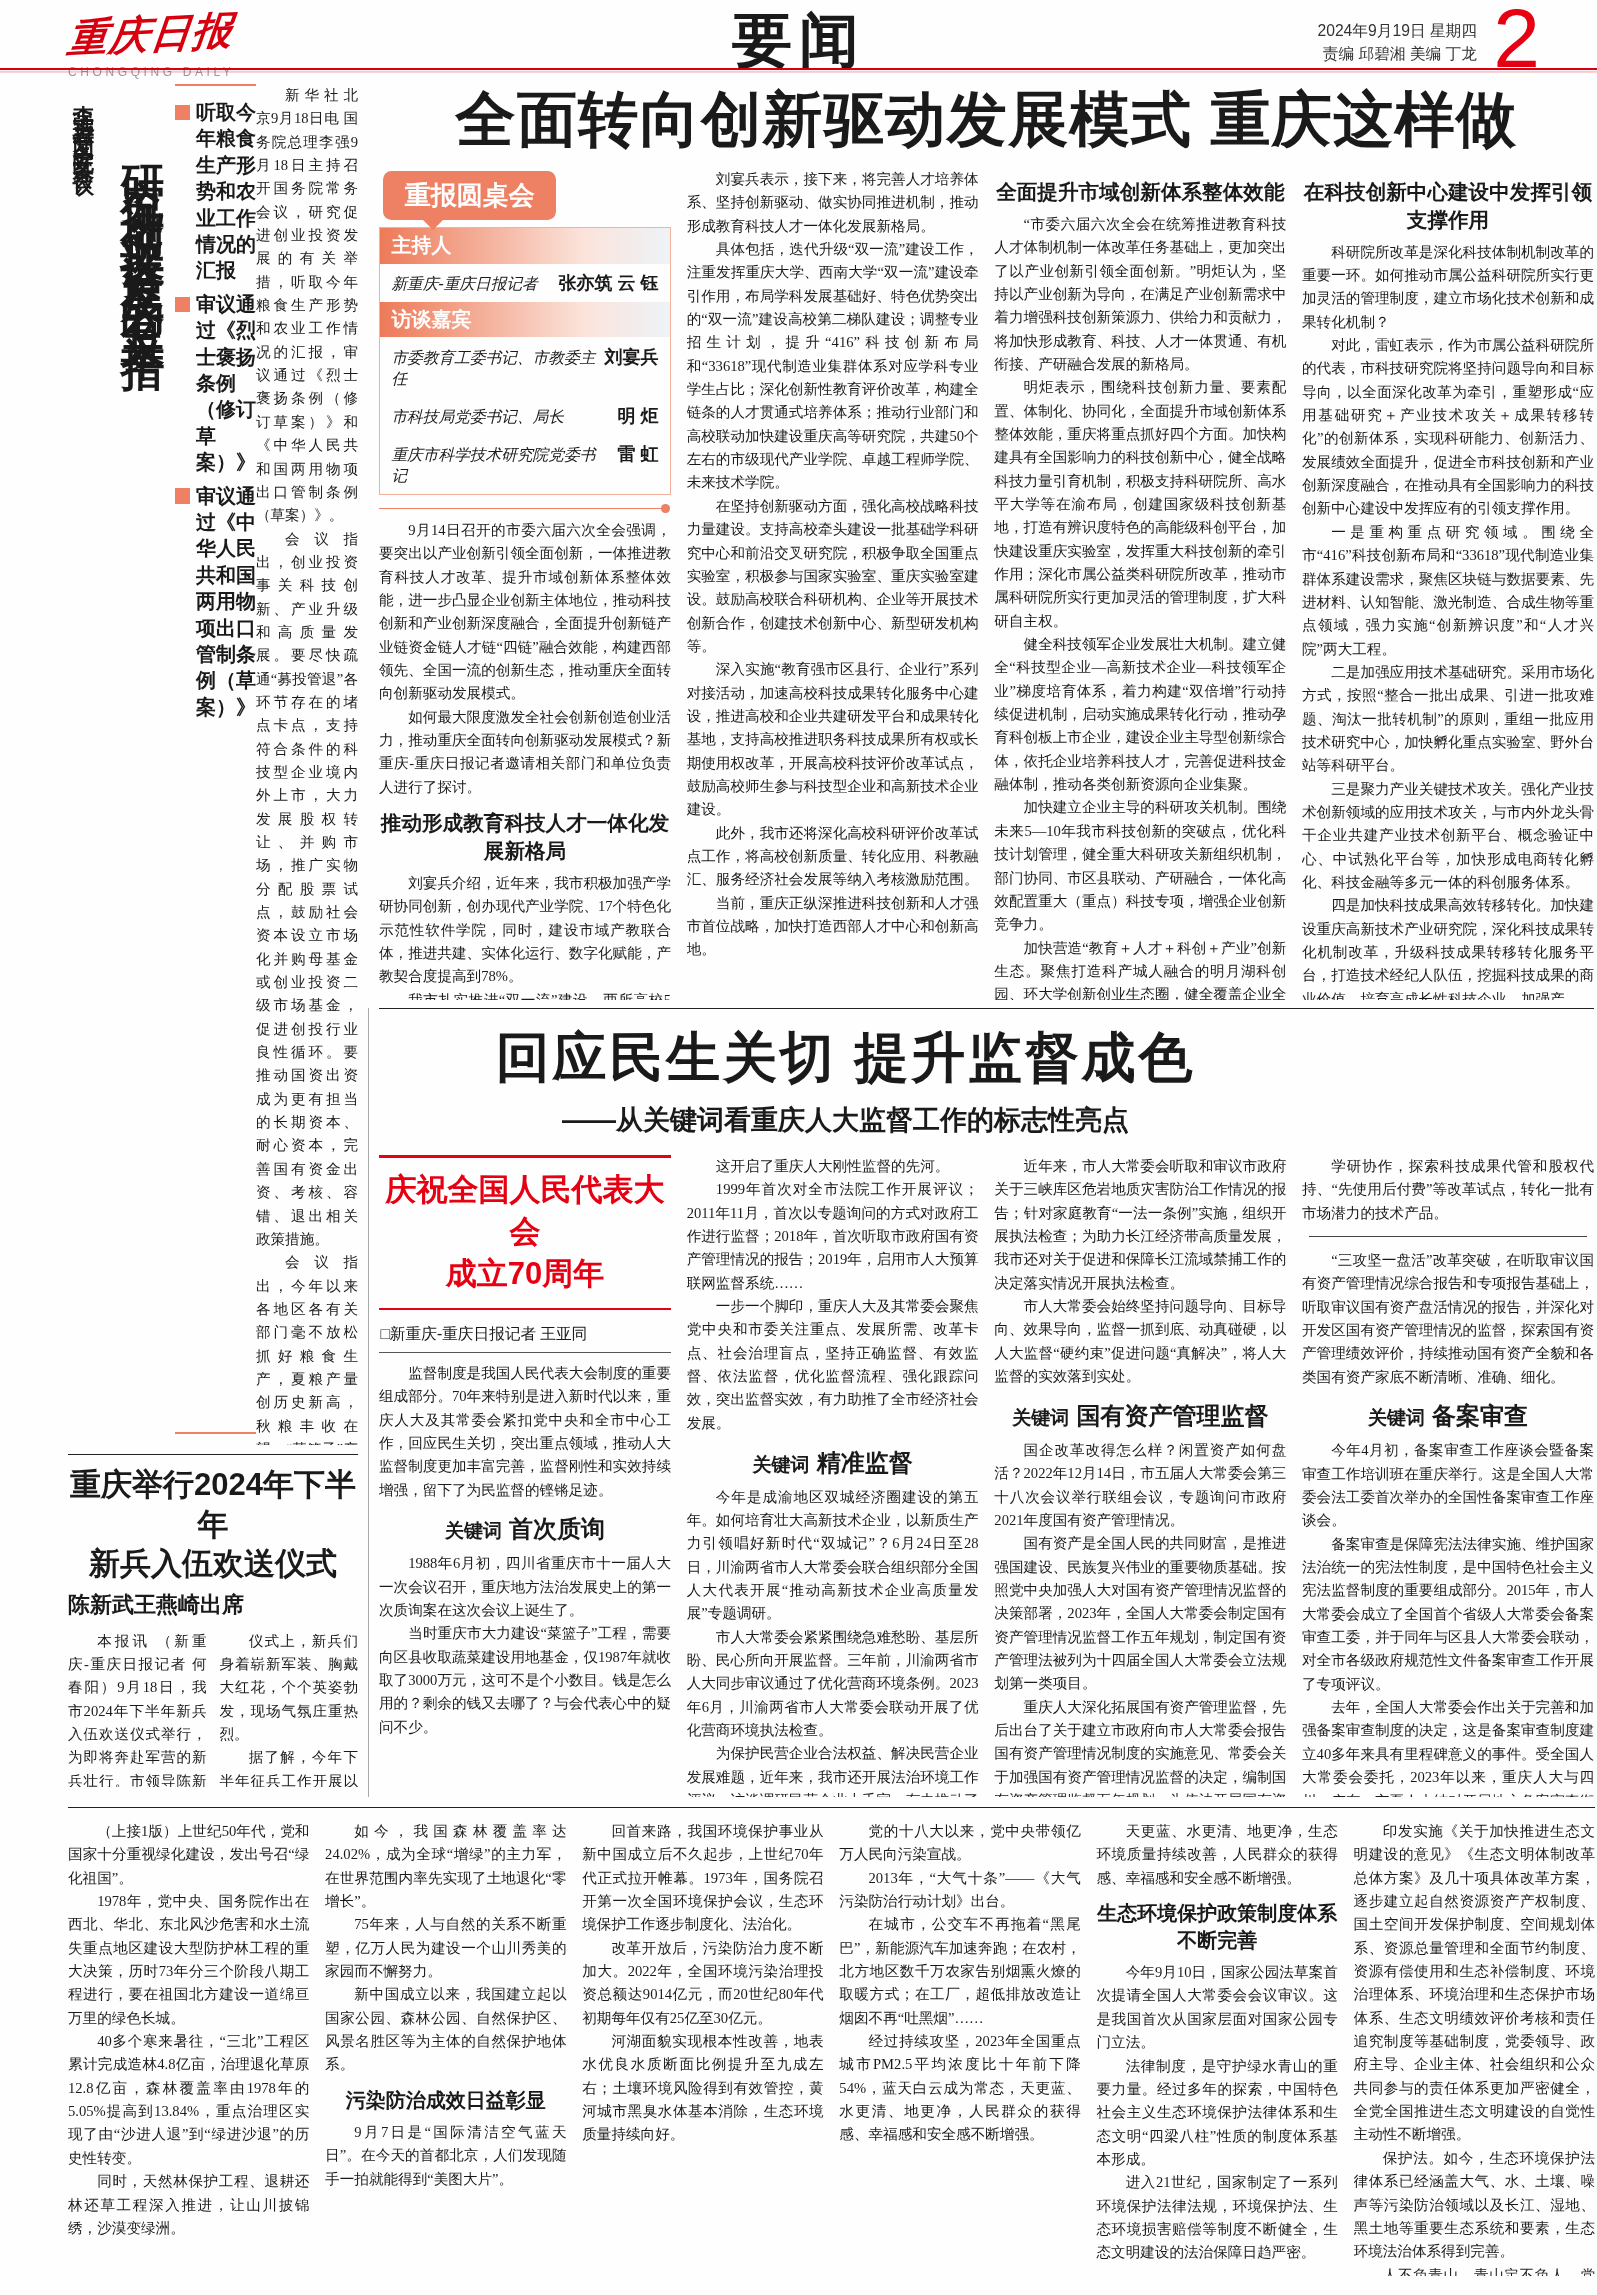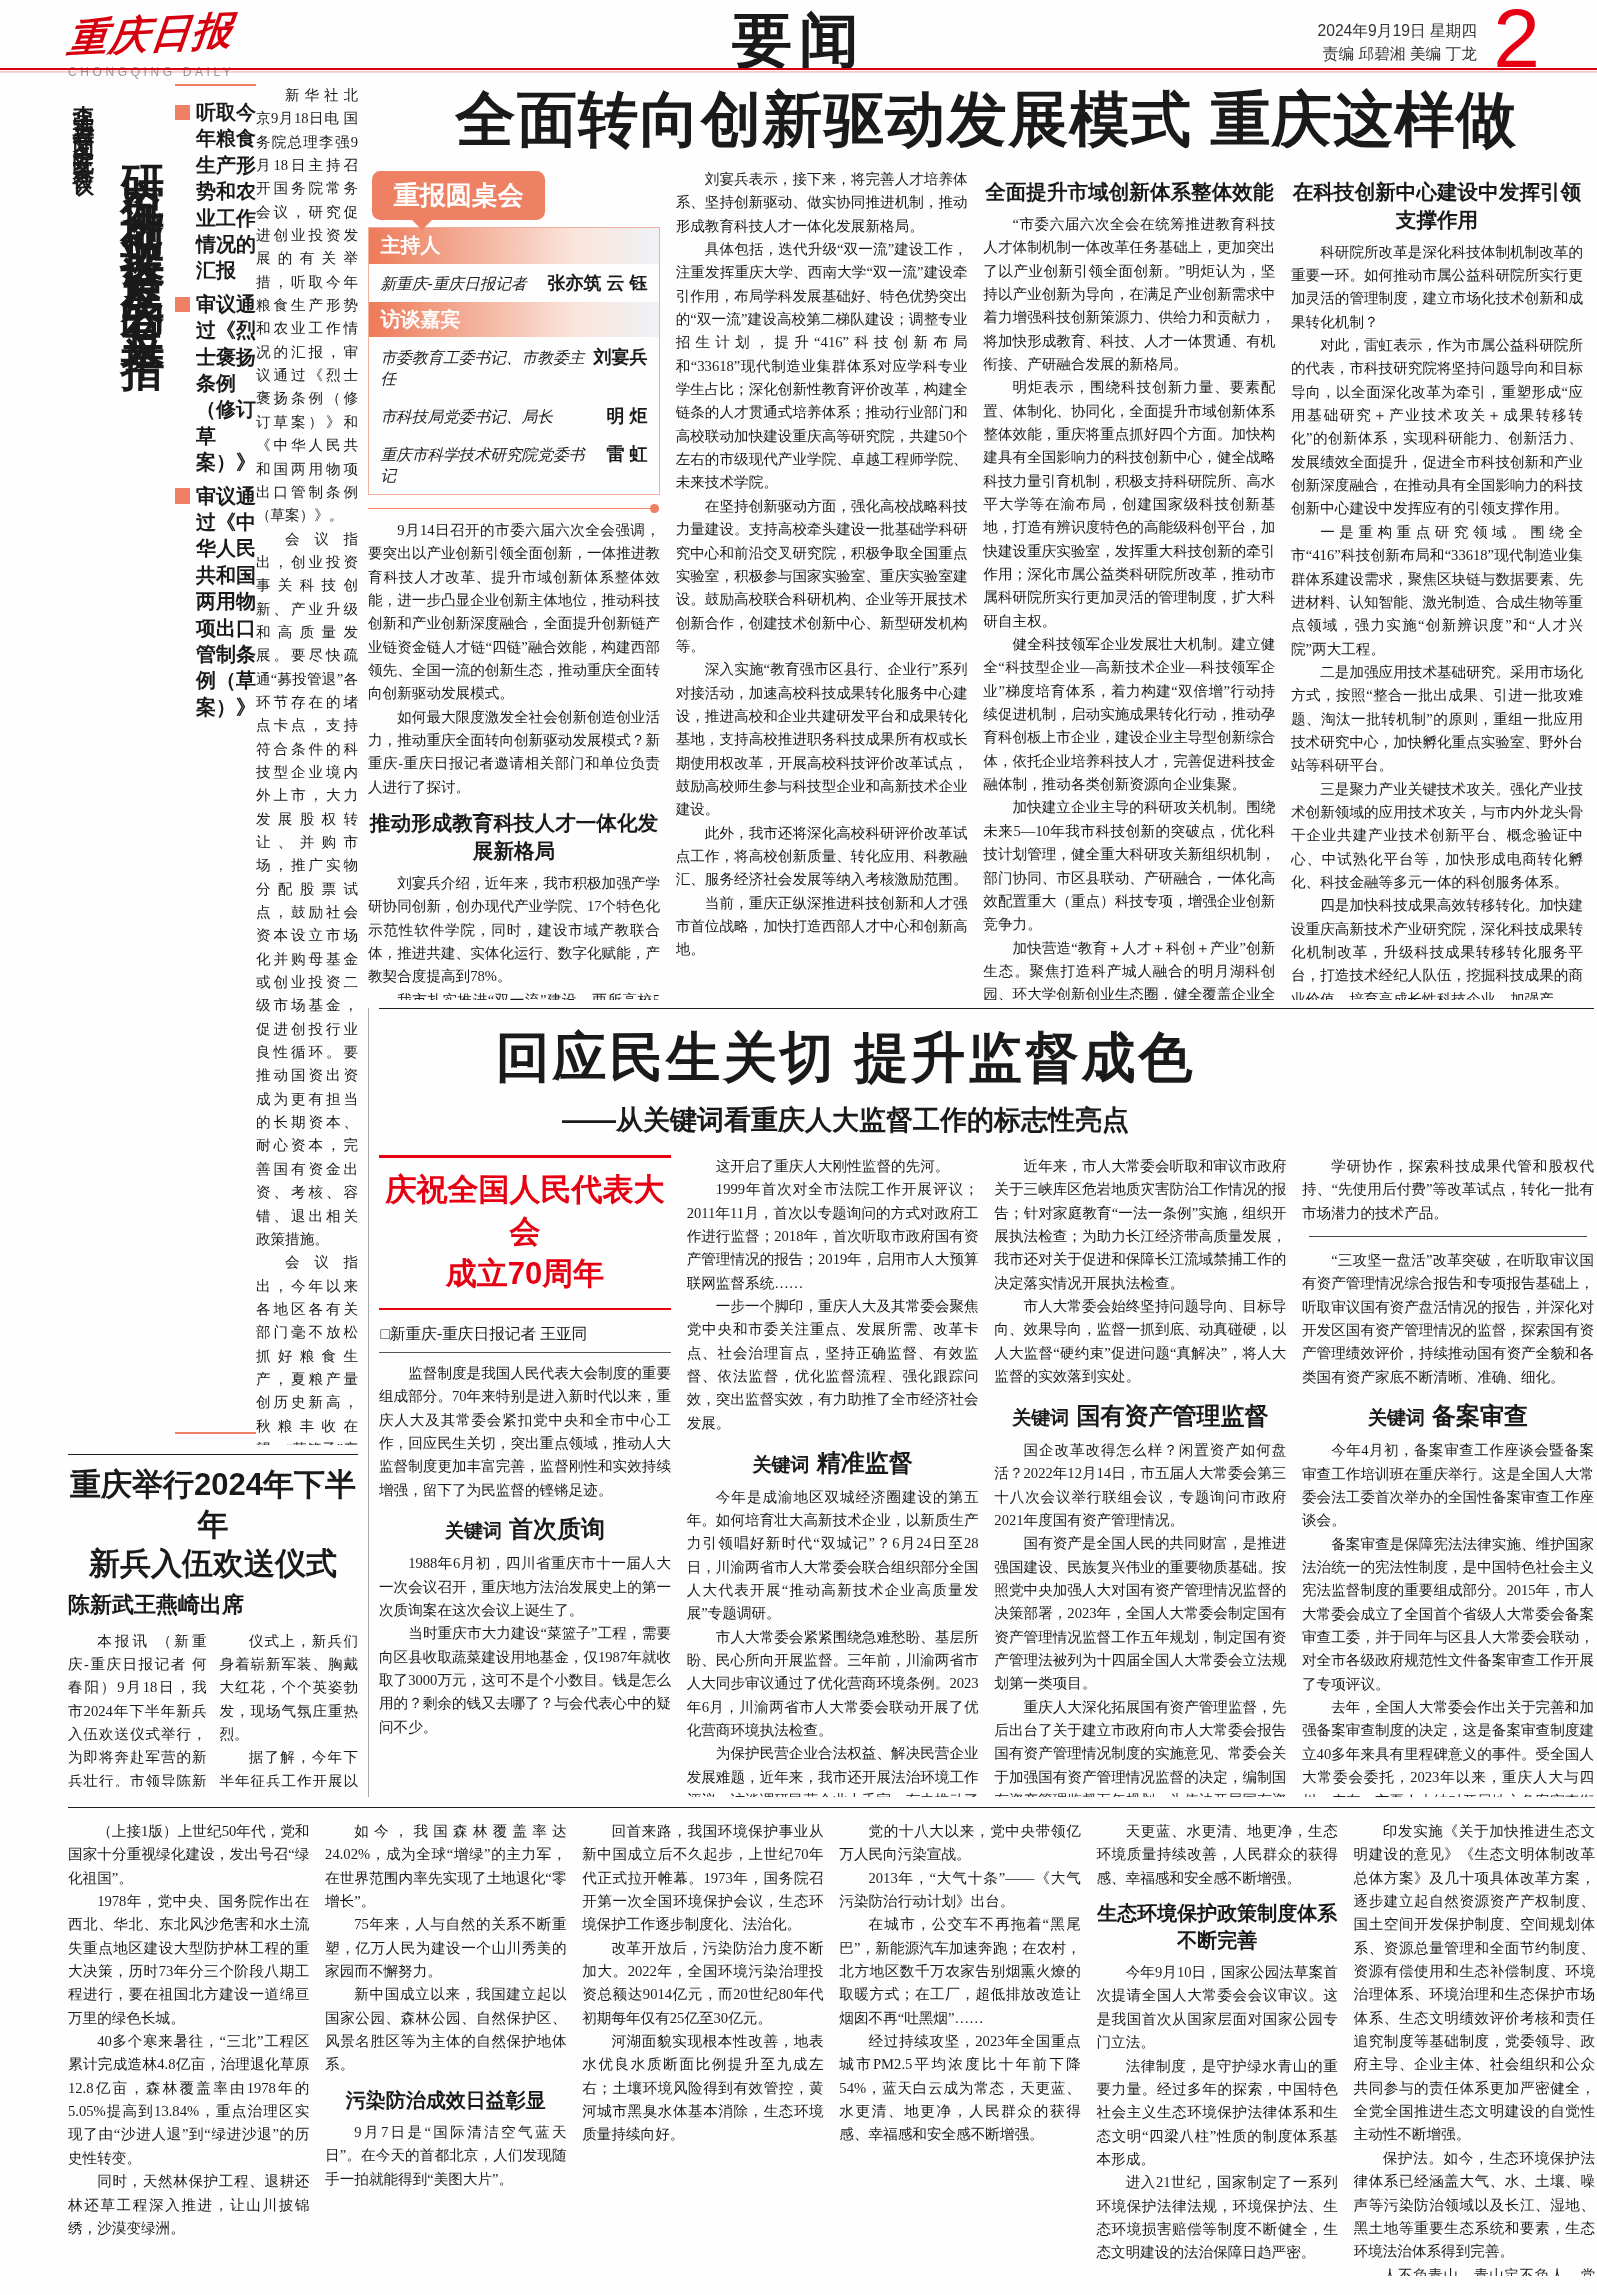--- a/index.html
+++ b/index.html
@@ -43,21 +43,21 @@
   
   .divAD { position:absolute; left:68px; top:1454px; width:290px; height:1.4px; background:#222; }
   .artD { position:absolute; left:68px; top:1465px; width:290px; height:322px; overflow:hidden; }
   .artD h2 { font-family:"Liberation Sans",sans-serif; font-weight:900; font-size:31px;
              text-align:center; line-height:1.28; }
   .artD .deck { font-family:"Liberation Serif",serif; font-weight:700; font-size:22px; margin:5.7px 0 10px; }
   .artD .body2col { column-count:2; column-gap:13px; height:214px; overflow:hidden; }
   
   .artB-headline { position:absolute; left:379px; top:80px; width:1215px; text-align:center;
              font-family:"Liberation Sans",sans-serif; font-weight:900; font-size:60px; letter-spacing:1.4px; }
-  .artB-body { position:absolute; left:368px; top:168px; width:1215px; height:832px; display:flex; gap:15.7px; }
+  .artB-body { position:absolute; left:379px; top:168px; width:1215px; height:832px; display:flex; gap:15.7px; }
   .bcol { flex:1 1 0; overflow:hidden; }
   .tag { display:inline-block; position:relative; background:#ee8064; color:#fff;
          font-family:"Liberation Sans",sans-serif; font-weight:800; font-size:26px;
          padding:7.1px 21.4px; border-radius:8.5px; margin:2.8px 0 7.1px 4.3px; }
   .tag:after { content:""; position:absolute; left:40px; bottom:-10px; border:10px solid transparent;
          border-top-color:#ee8064; border-bottom:0; }
   .panel { border:1.4px solid #f3b09a; margin-bottom:13px; }
   .panel .band { background:linear-gradient(90deg,#ed7a58,#fbe3da 70%,#eef3f7); color:#fff;
          font-family:"Liberation Sans",sans-serif; font-weight:800; font-size:20px; padding:4.3px 11.4px; }
   .panel .host-row, .panel .guest-row { display:flex; justify-content:space-between; align-items:baseline;

